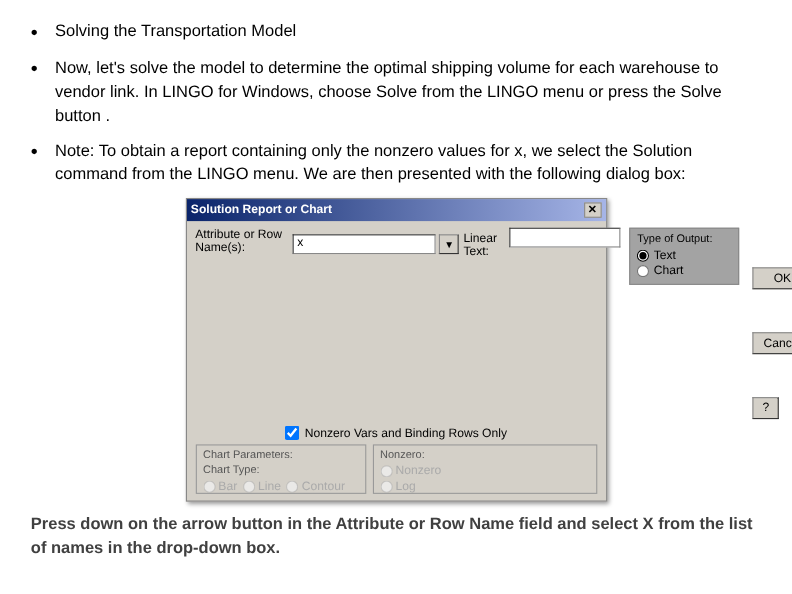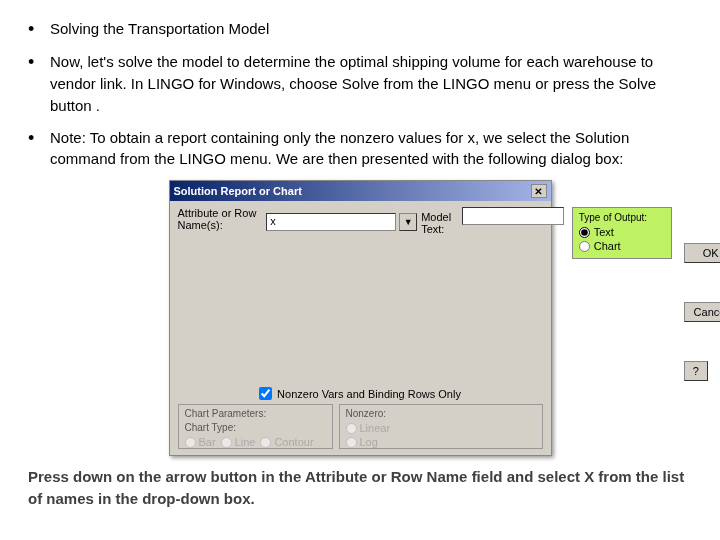--- a/index.html
+++ b/index.html
@@ -107,21 +107,21 @@
       width: 18px;
       display: flex;
       align-items: center;
       justify-content: center;
       font-size: 9px;
       cursor: pointer;
     }
     .dialog-type-group {
       border: 1px solid #888;
       padding: 4px 6px;
-      background: #bef264;
+      background: #a3a3a3;
       min-width: 100px;
     }
     .dialog-type-group-title {
       font-size: 10px;
       margin-bottom: 3px;
     }
     .dialog-radio-row {
       display: flex;
       align-items: center;
       gap: 4px;
@@ -221,21 +221,21 @@
 
         <div class="dialog-row">
           <div class="dialog-col" style="flex:1;">
             <div class="dialog-label">Attribute or Row Name(s):</div>
             <div class="dialog-input-row">
               <div class="dialog-textbox">
                 <span>x</span>
               </div>
               <div class="dialog-dropdown-btn">▼</div>
             </div>
-            <div class="dialog-label" style="margin-top:4px;">Model Text:</div>
+            <div class="dialog-label" style="margin-top:4px;">Linear Text:</div>
             <div class="dialog-textbox" style="width:148px;"></div>
           </div>
 
           <div class="dialog-type-group">
             <div class="dialog-type-group-title">Type of Output:</div>
             <div class="dialog-radio-row">
               <input type="radio" class="dialog-radio" name="output_type" checked="" style="">
               <span>Text</span>
             </div>
             <div class="dialog-radio-row">
@@ -275,21 +275,21 @@
                 <input type="radio" class="dialog-radio" name="chart_type" disabled="" style="">
                 <span>Contour</span>
               </div>
             </div>
           </div>
 
           <div class="dialog-section-group" style="color:#aaa;">
             <div class="dialog-section-title">Nonzero:</div>
             <div class="dialog-radio-inline">
               <input type="radio" class="dialog-radio" name="value_type" disabled="" style="">
-              <span>Linear</span>
+              <span>Nonzero</span>
             </div>
             <div class="dialog-radio-inline" style="margin-top:2px;">
               <input type="radio" class="dialog-radio" name="value_type" disabled="" style="">
               <span>Log</span>
             </div>
           </div>
         </div>
       </div>
     </div>
   </div>

